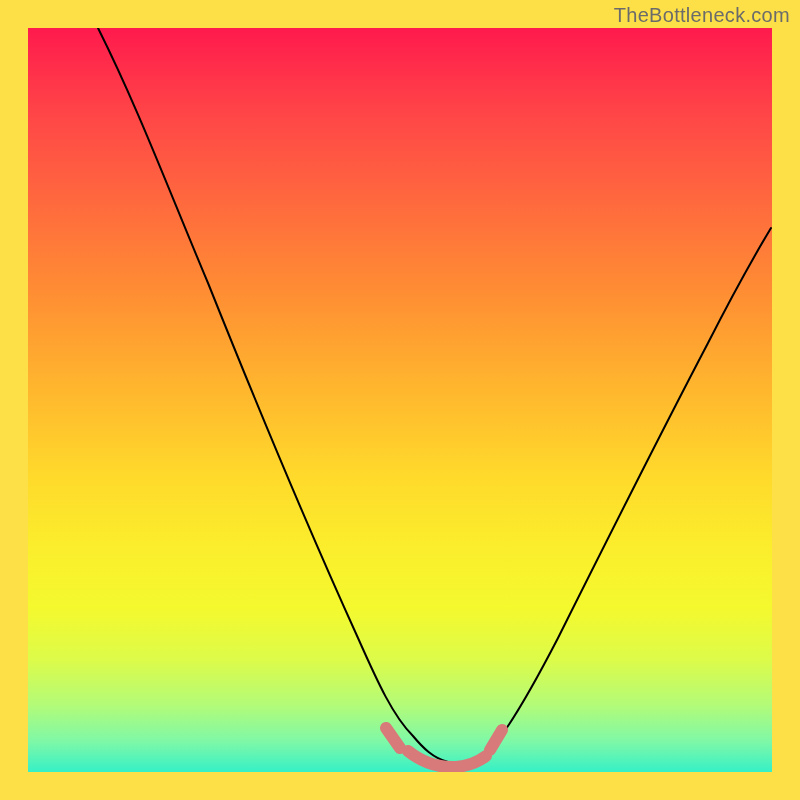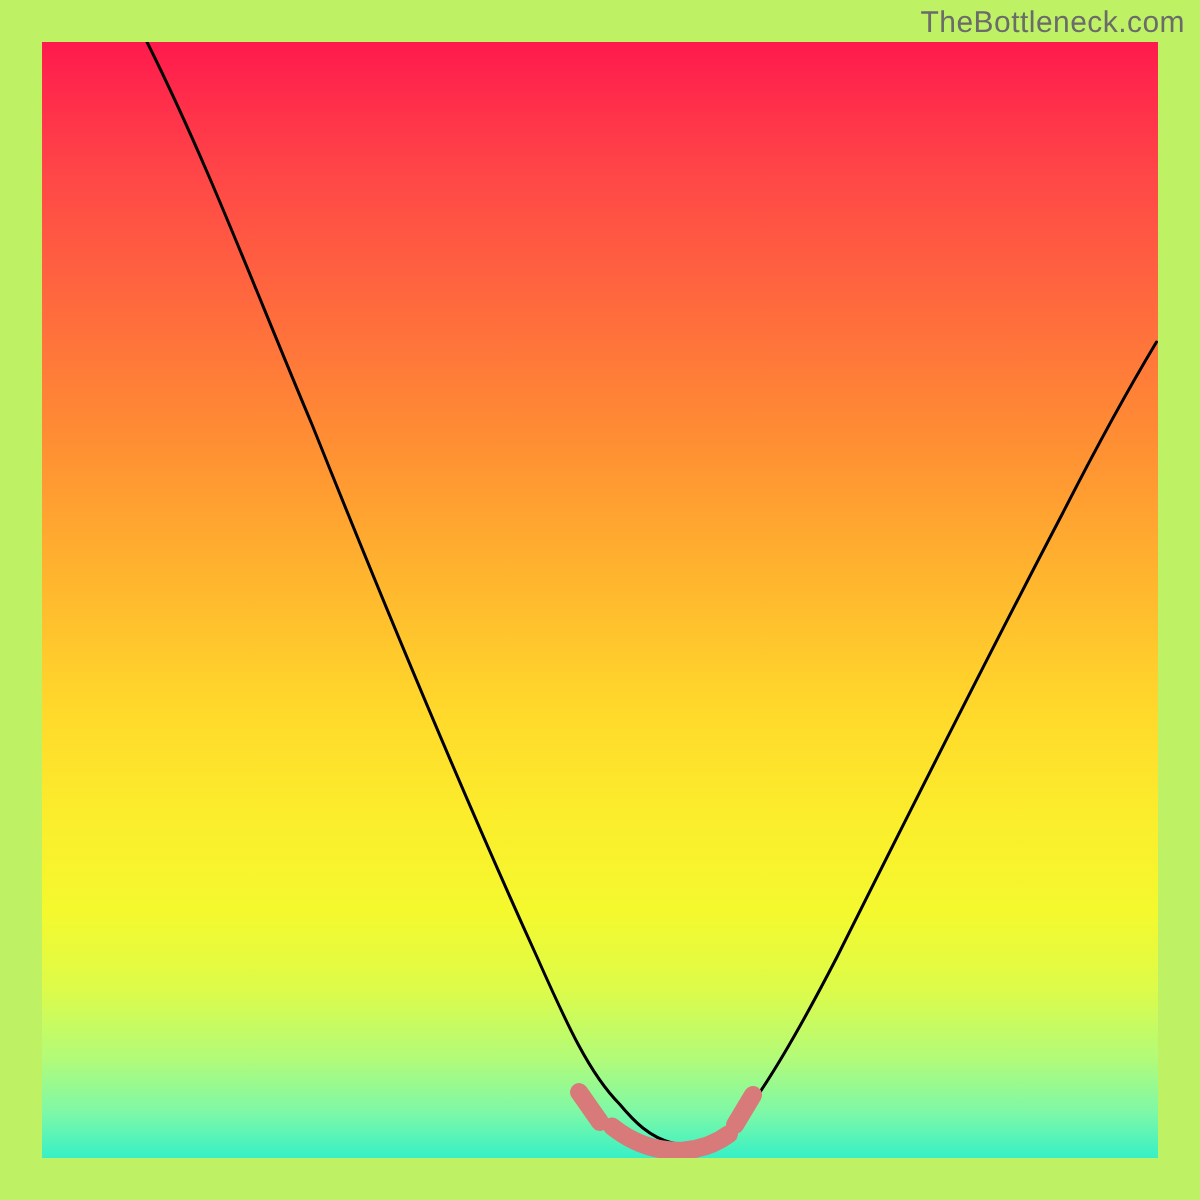--- a/index.html
+++ b/index.html
@@ -8,21 +8,21 @@
     width: 800px;
     height: 800px;
     background: #000;
     overflow: hidden;
     font-family: Arial, Helvetica, sans-serif;
   }
   .frame {
     position: relative;
     width: 800px;
     height: 800px;
-    background: #bef264;
+    background: #fde047;
   }
   .plot-area {
     position: absolute;
     left: 28px;
     top: 28px;
     width: 744px;
     height: 744px;
     background: linear-gradient(
       to bottom,
       #ff1a4d 0%,

